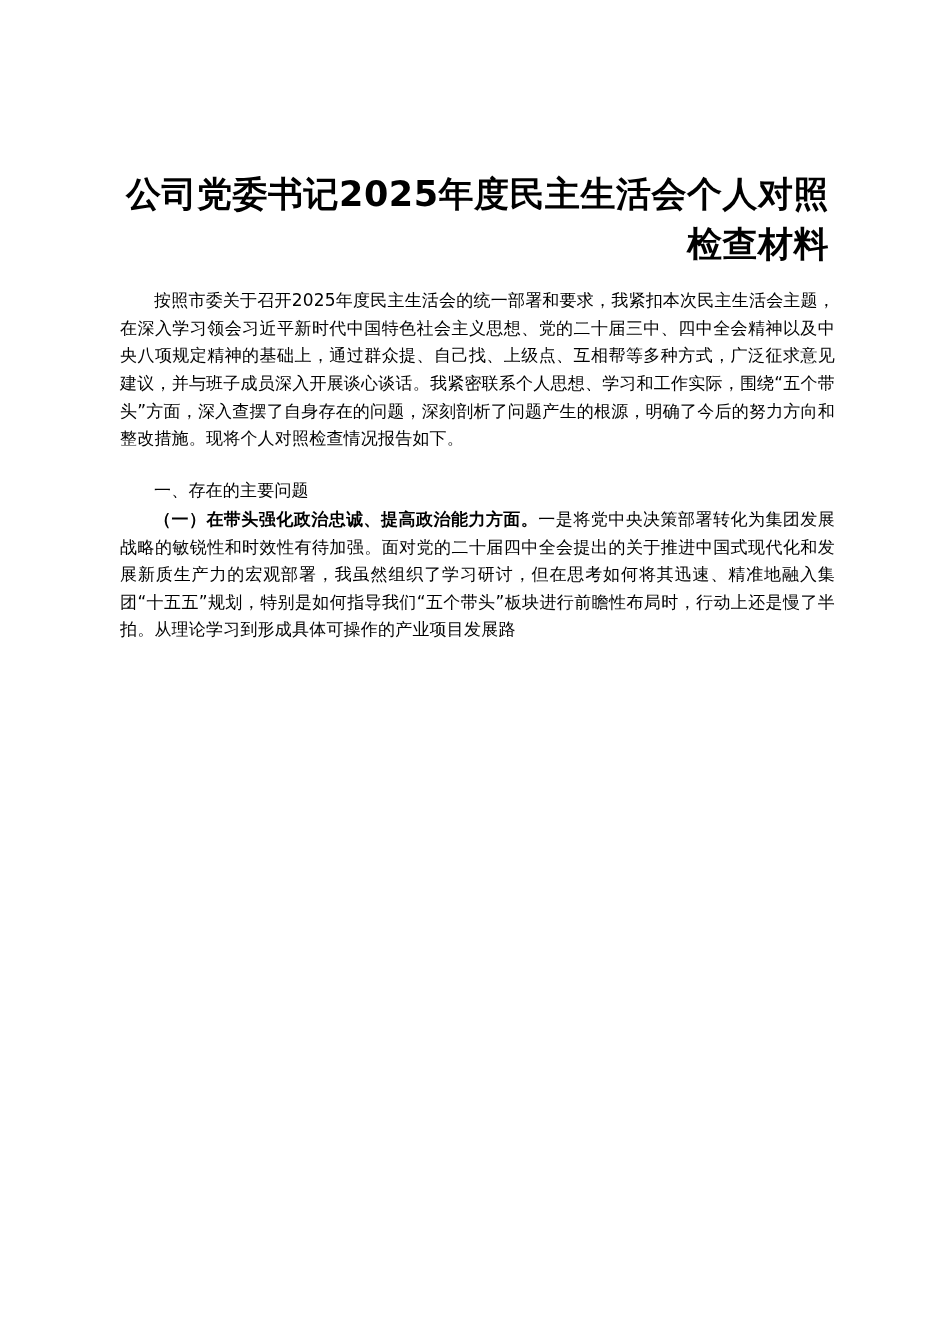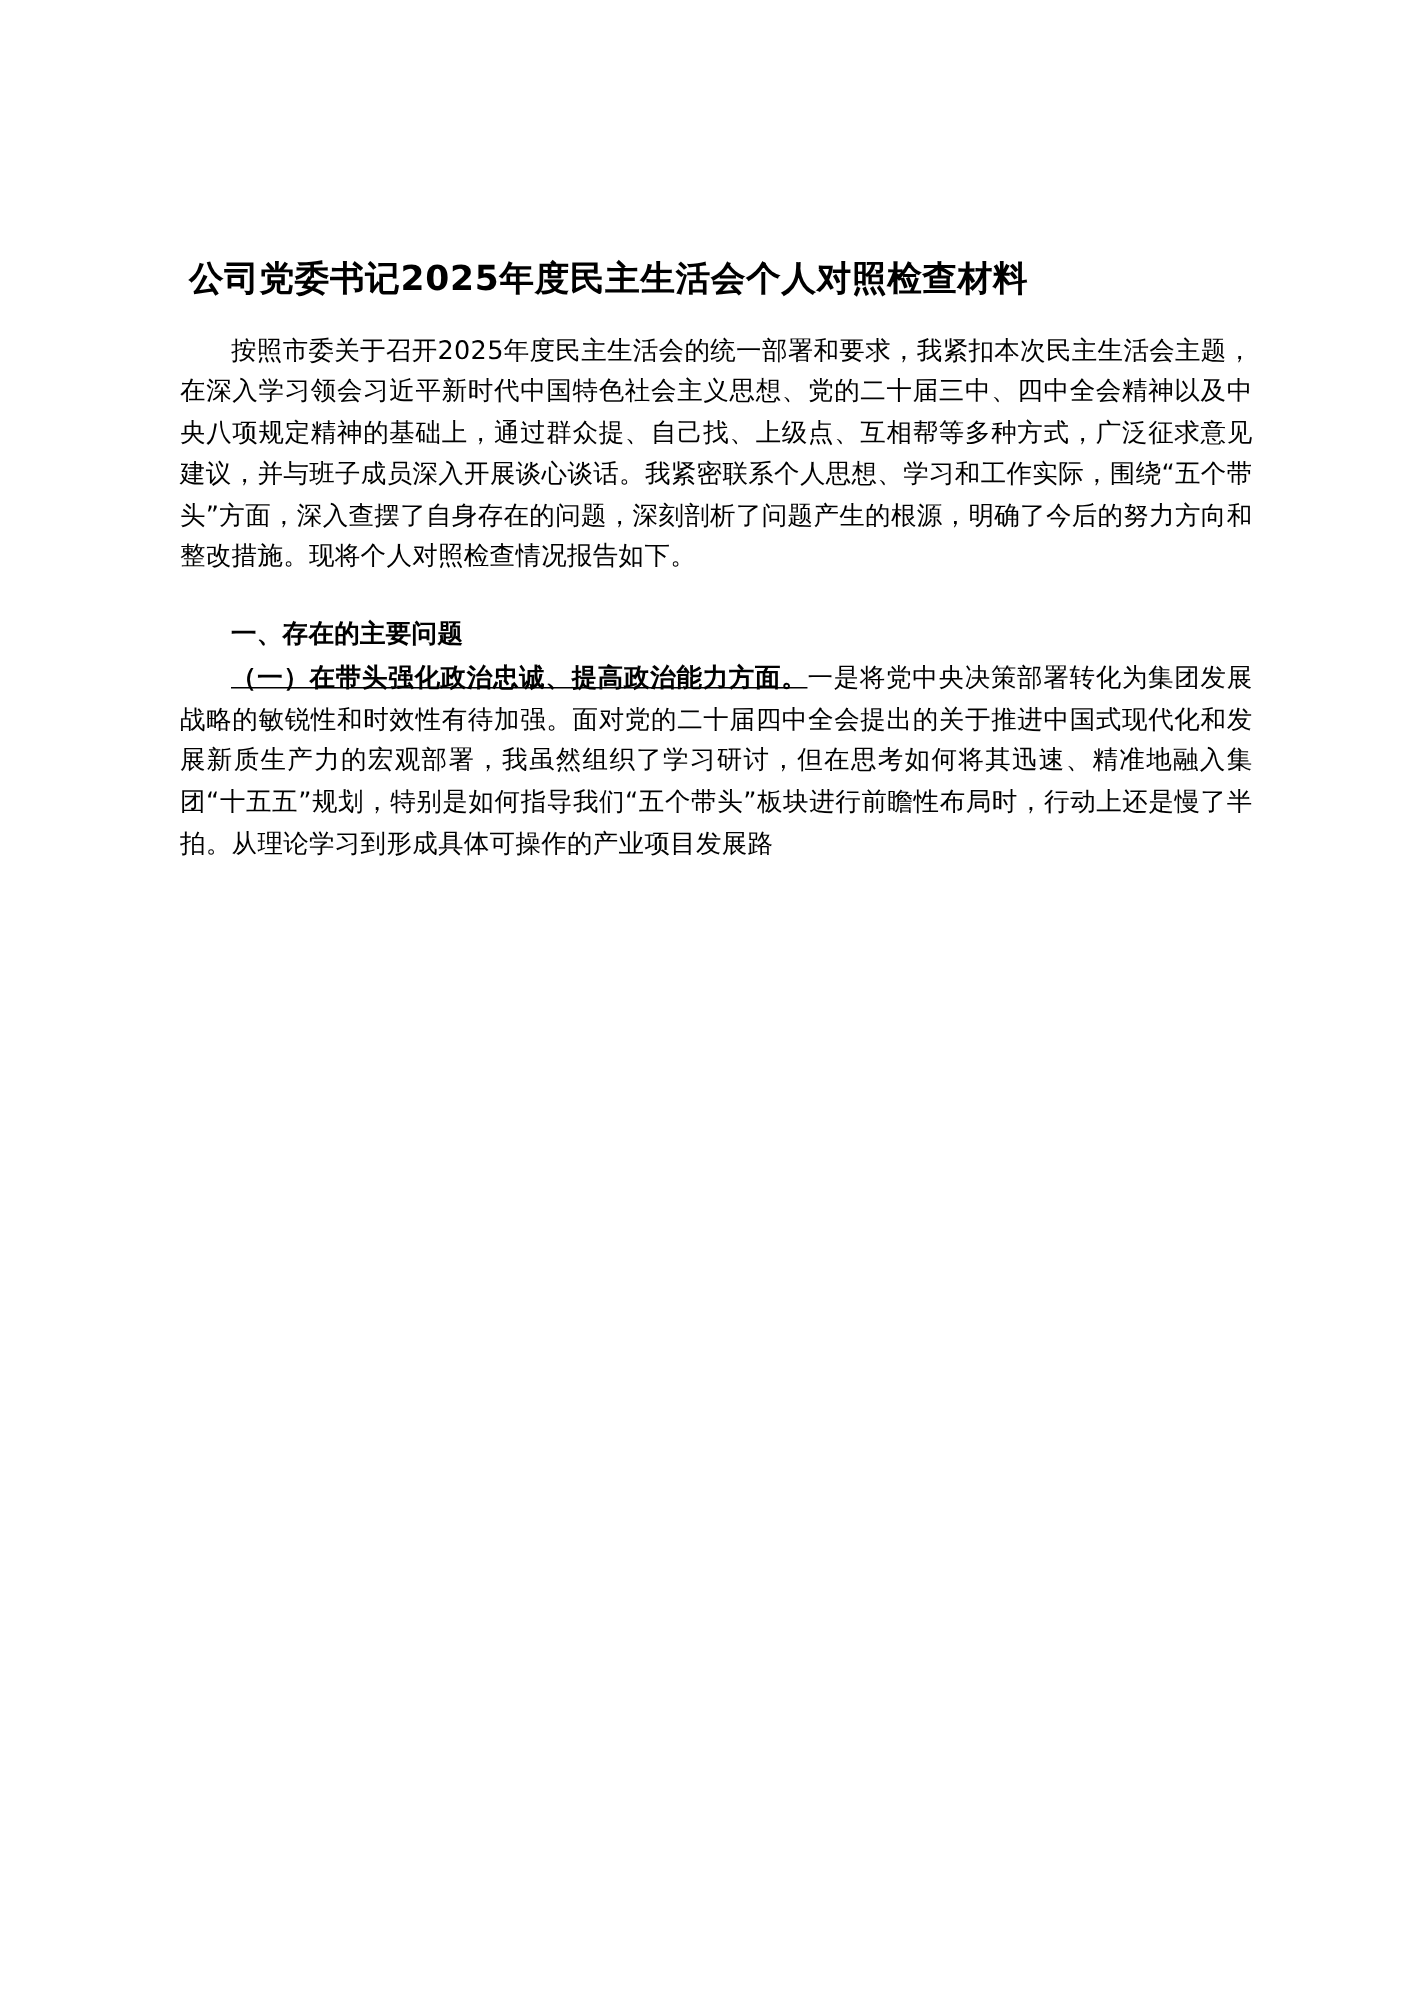--- a/index.html
+++ b/index.html
@@ -16,44 +16,42 @@
   }
   .page {
     position: relative;
     width: 950px;
     height: 1344px;
     box-sizing: border-box;
     padding: 170px 115px 40px 120px;
     background: #ffffff;
   }
   .doc-title {
-    font-size: 23px;
+    font-size: 35px;
     font-weight: 700;
     line-height: 1.42;
-    text-align: left;
+    text-align: right;
     letter-spacing: 0.5px;
     margin: 0 0 18px 0;
     padding: 0 6px;
   }
   .para {
     font-size: 17px;
     line-height: 1.62;
     text-align: justify;
     text-justify: inter-ideograph;
     margin: 0 0 2px 0;
     text-indent: 2em;
     letter-spacing: 0.2px;
   }
   .para.heading-para {
     margin-top: 12px;
-    font-weight: bold;
   }
   .para.bold-lead b {
     font-weight: 700;
-    text-decoration: underline;
   }
   .spacer-sm { height: 10px; }
 </style>
 </head>
 <body>
 
 <div class="page">
 
   <h1 class="doc-title">公司党委书记2025年度民主生活会个人对照检查材料</h1>
 

